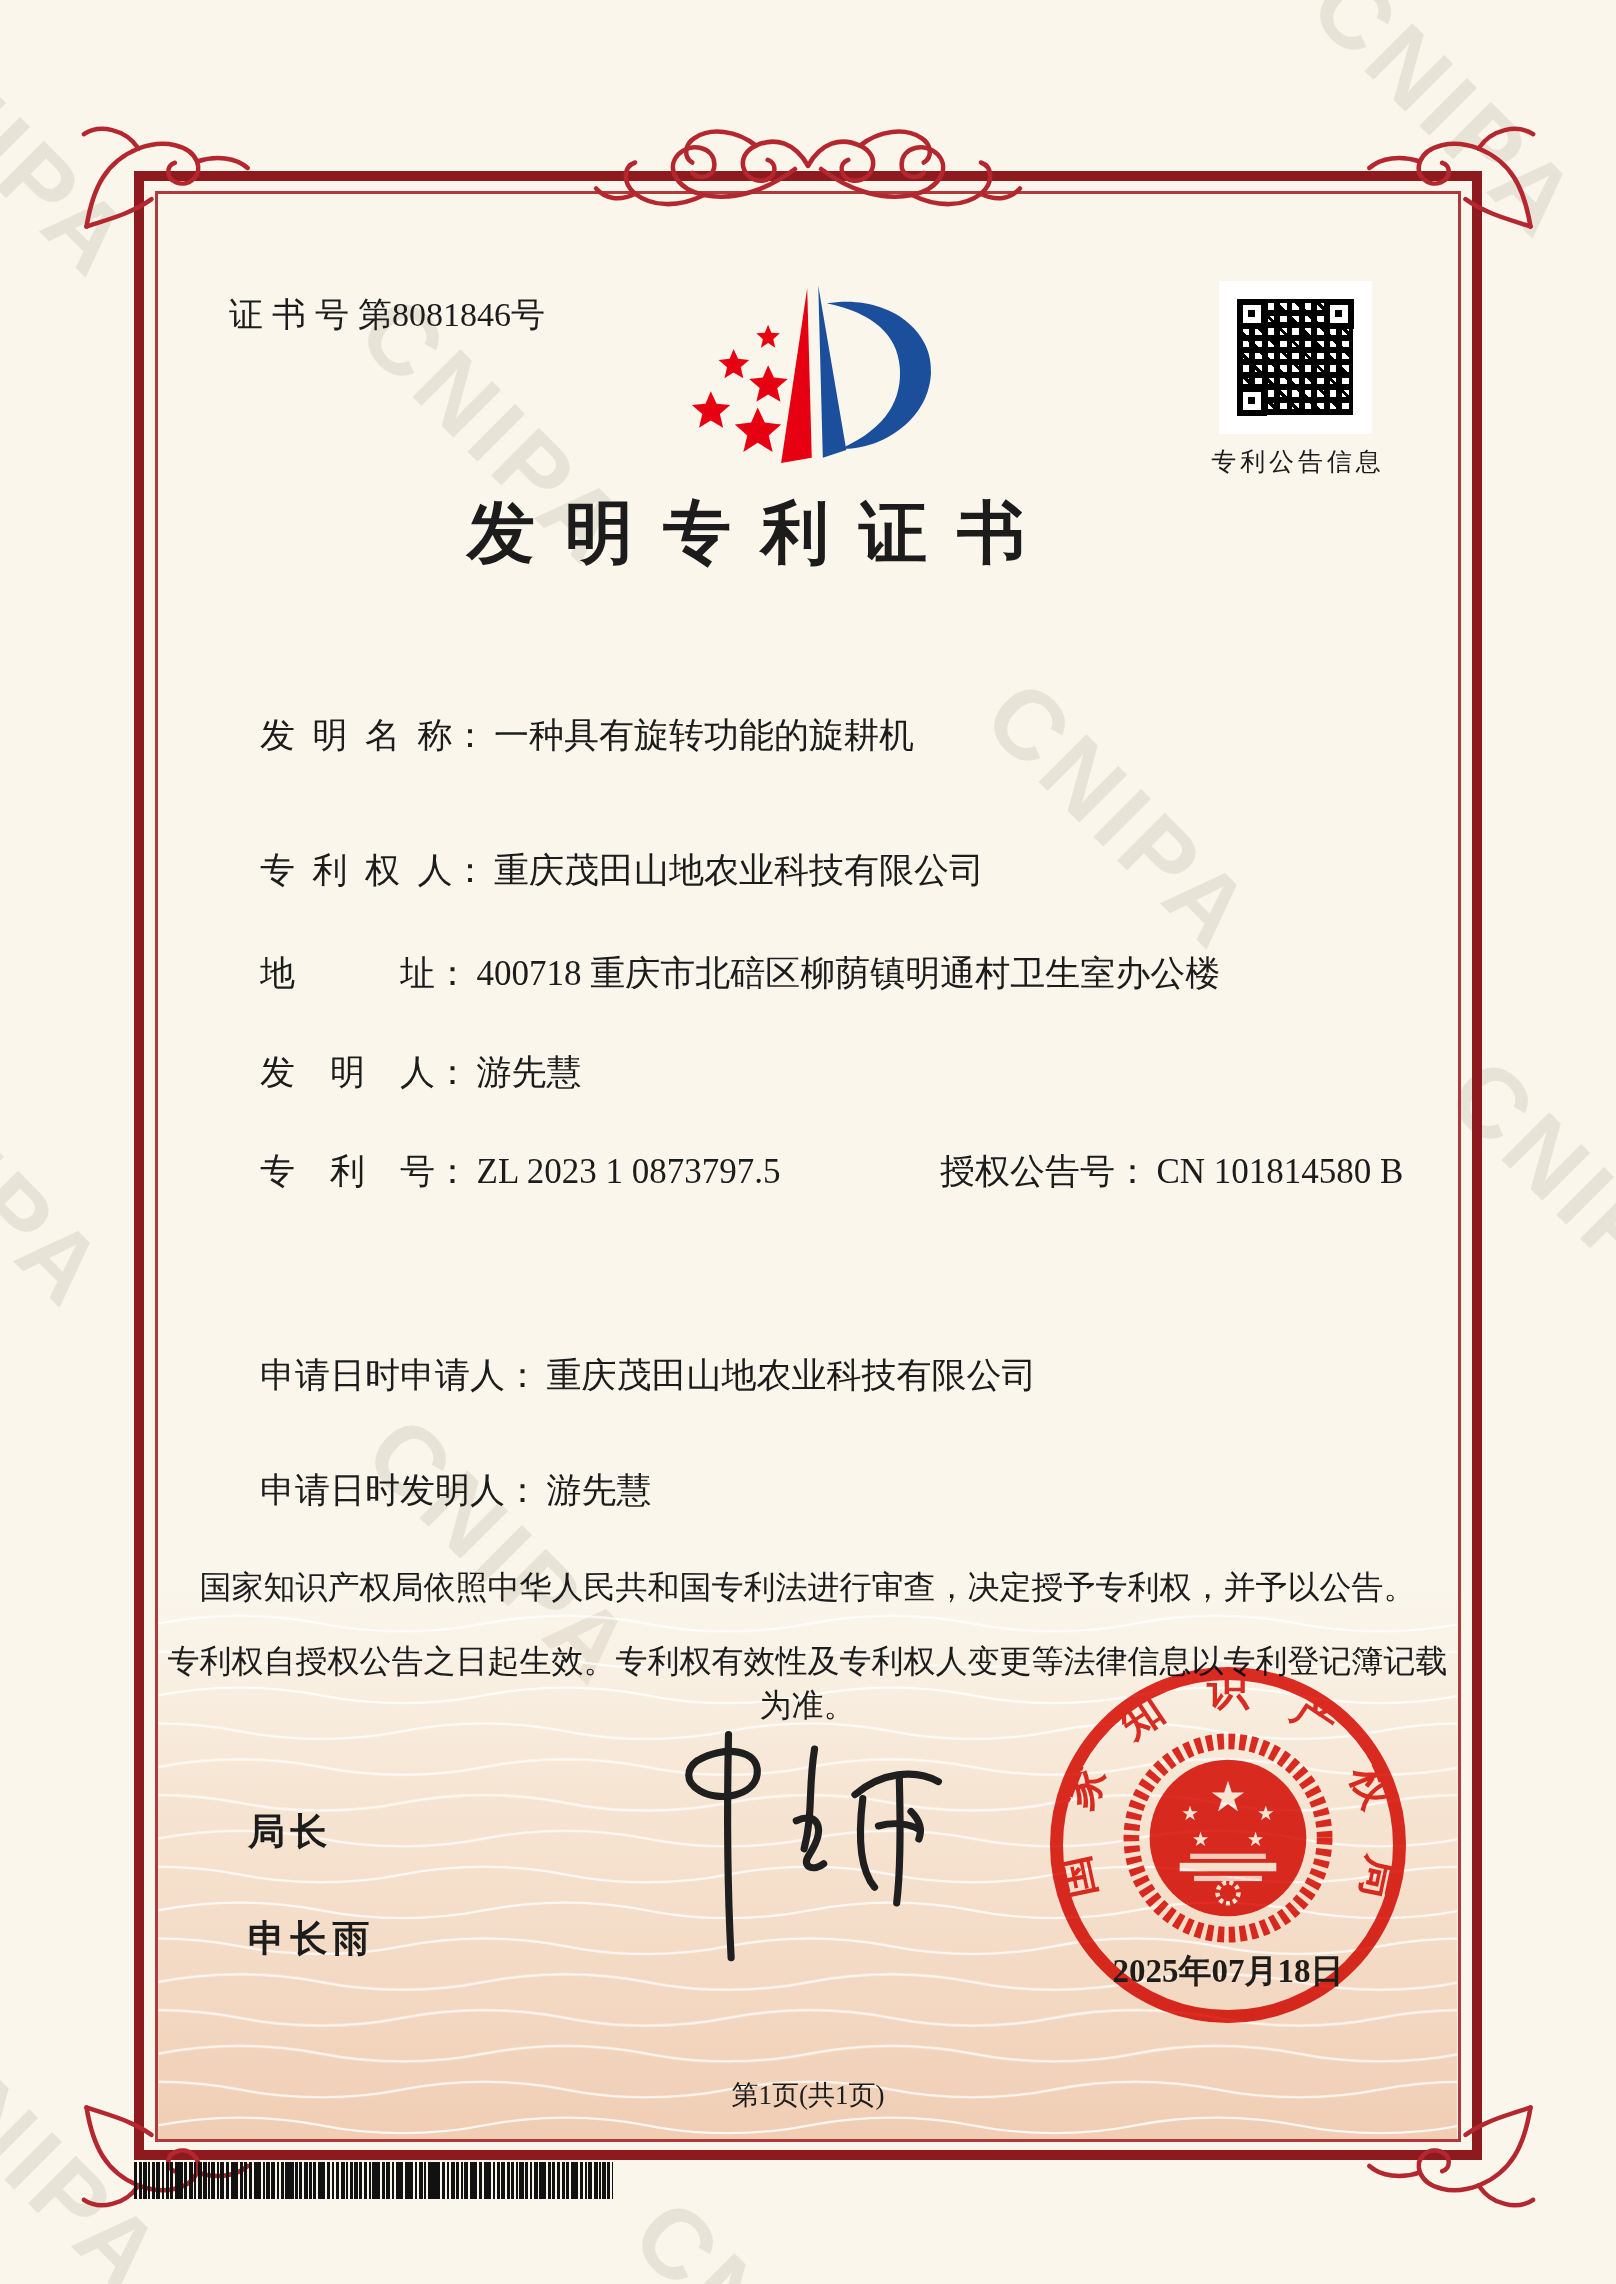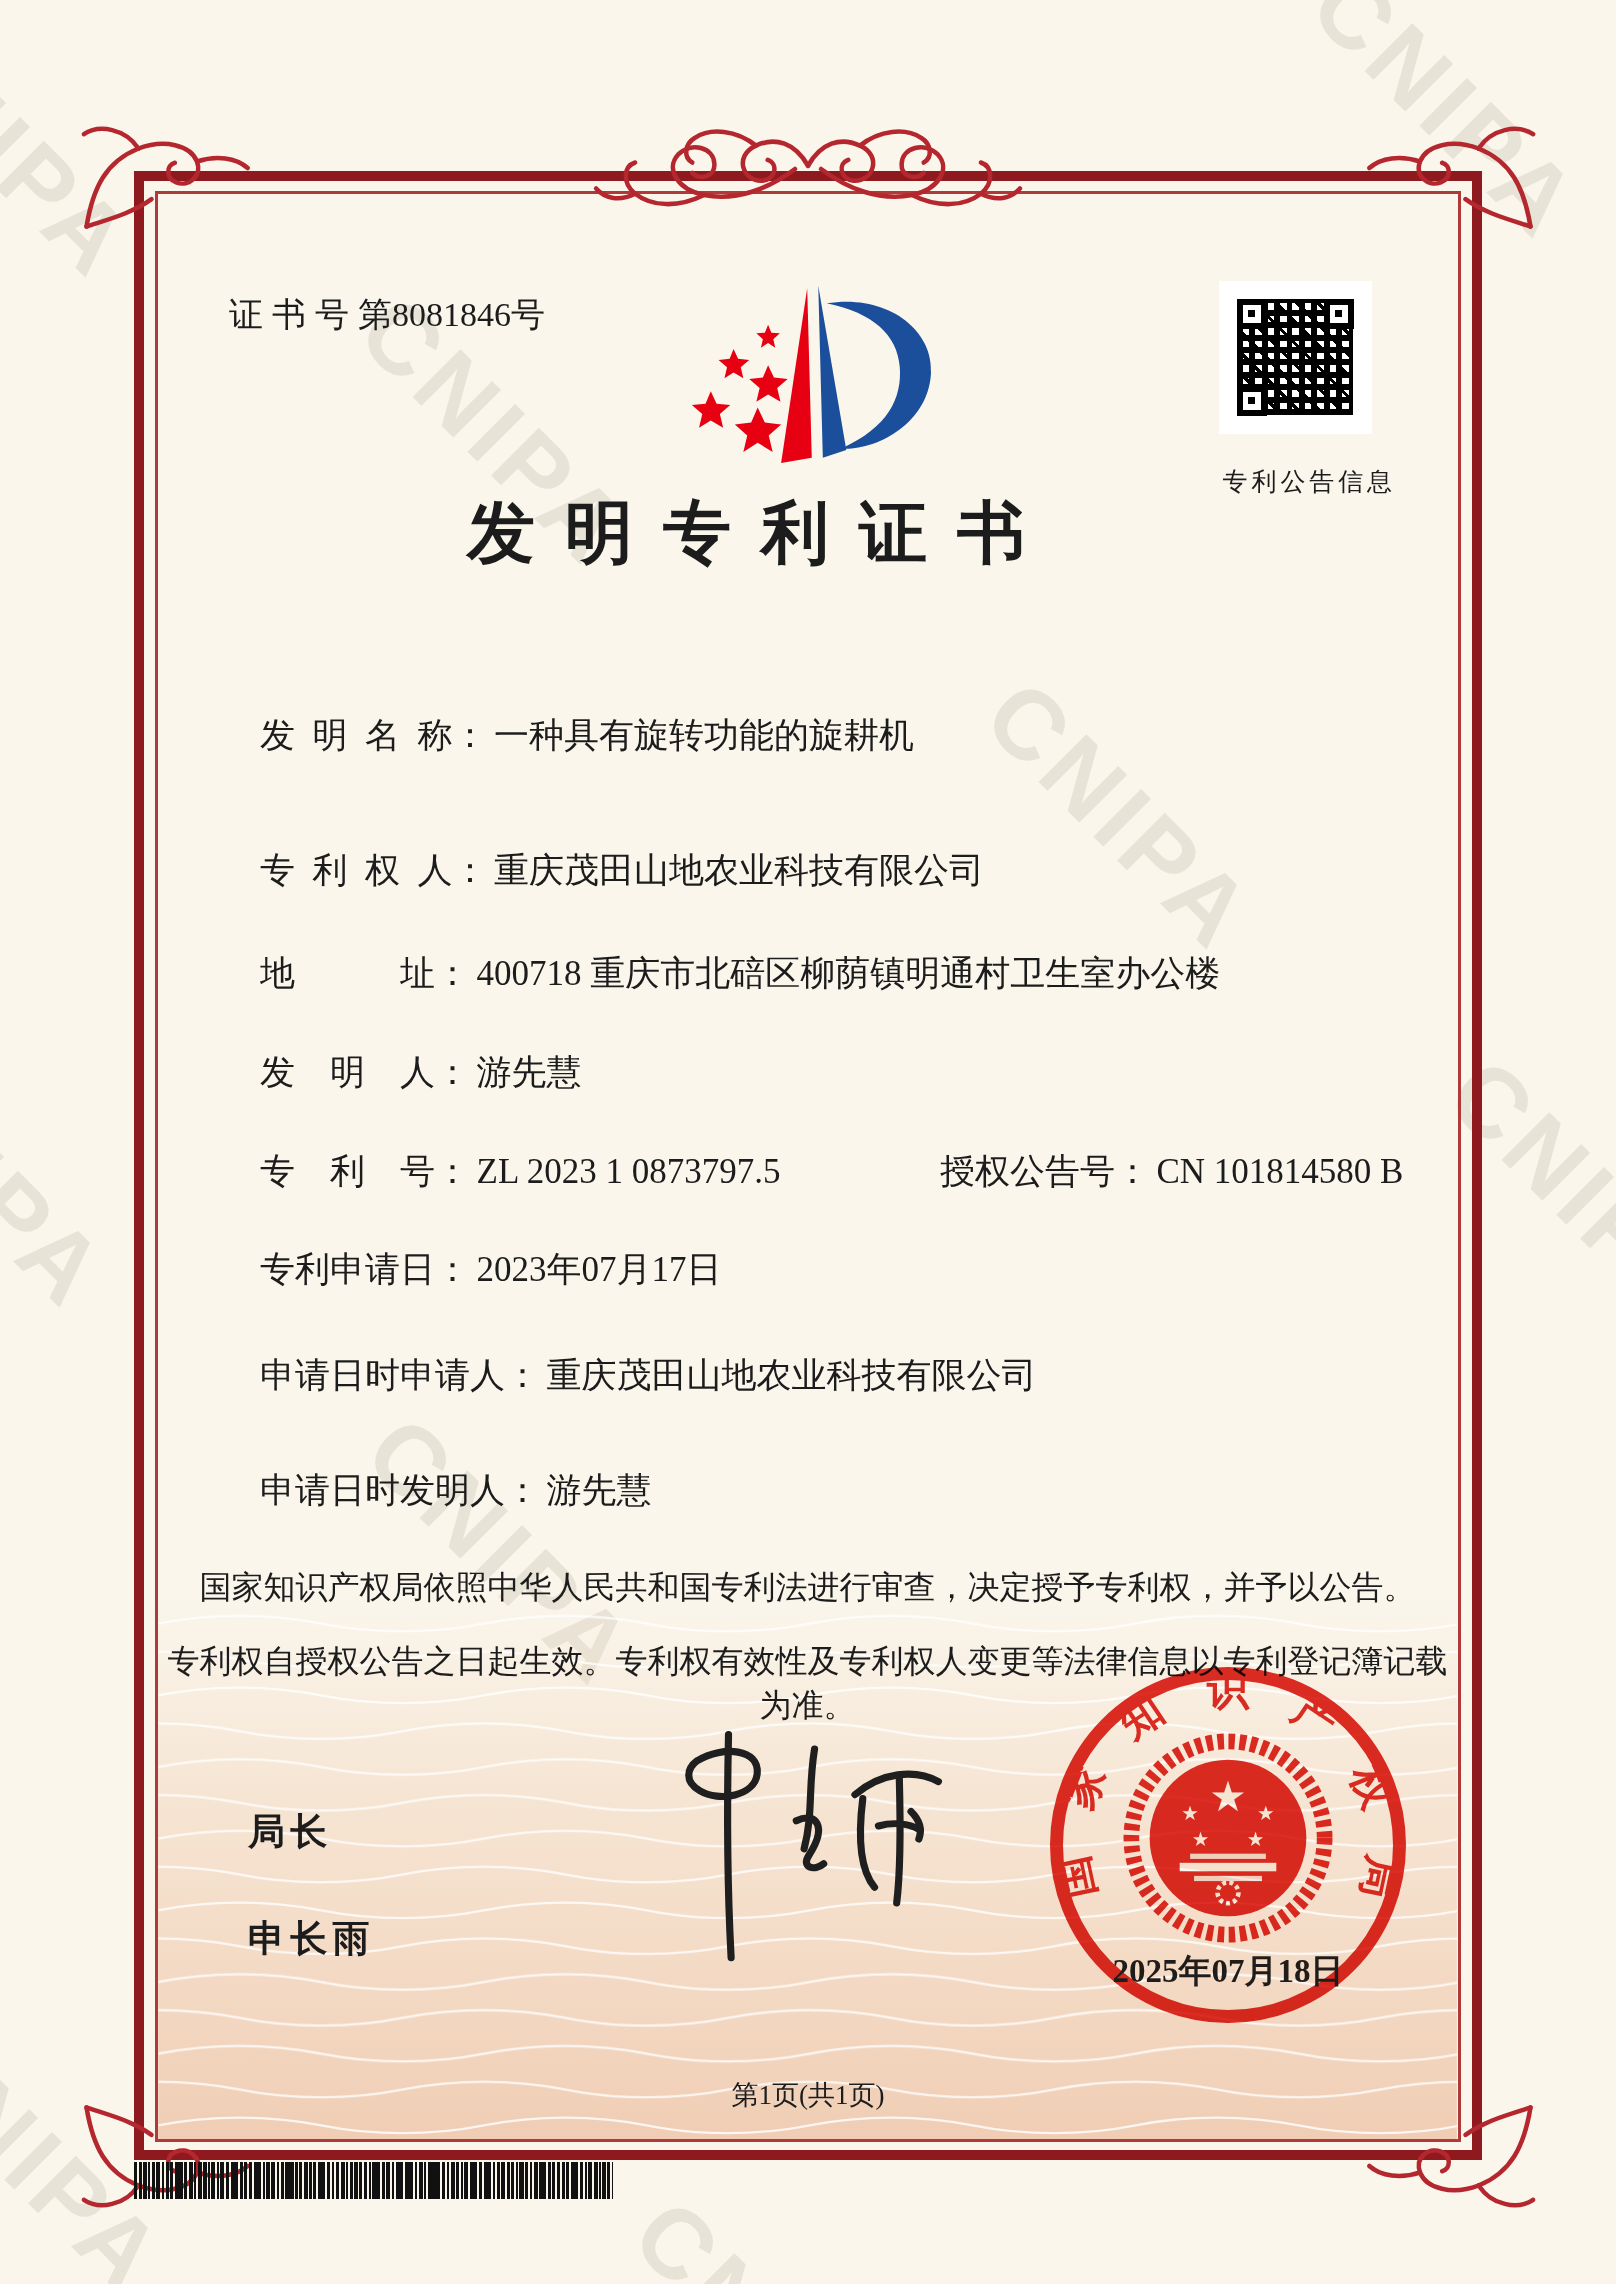--- a/index.html
+++ b/index.html
@@ -30,21 +30,21 @@
   
   .qrbox{position:absolute;left:1219px;top:281px;width:153px;height:153px;background:#ffffff;}
   .qr{position:absolute;left:18px;top:18px;width:116px;height:116px;
       background:
         repeating-linear-gradient(0deg,#000 0 5.9px,transparent 5.9px 12.4px),
         repeating-linear-gradient(90deg,#000 0 5.9px,transparent 5.9px 12.4px),
         repeating-linear-gradient(45deg,#000 0 3.3px,transparent 3.3px 15px);
       background-color:#fff;}
   .finder{position:absolute;width:30px;height:30px;background:#fff;border:6.5px solid #000;box-sizing:border-box;}
   .finder::after{content:"";position:absolute;left:4.6px;top:4.6px;width:7.8px;height:7.8px;background:#000;}
-  .qrcap{position:absolute;left:1200px;top:445px;width:196px;text-align:right;font-size:25px;letter-spacing:3.9px;margin-top:20px;}
+  .qrcap{position:absolute;left:1200px;top:445px;width:196px;text-align:center;font-size:25px;letter-spacing:3.9px;}
 
   
   .row{position:absolute;left:225px;font-size:35px;white-space:pre;}
   .row .val{margin-left:6.5px;}
   .rcol{left:905px;}
 
   
   .stline{position:absolute;left:158px;width:1299px;text-align:center;font-size:32px;
           font-family:"Liberation Serif","DejaVu Serif",serif;}
 
@@ -215,23 +215,20 @@
   </div>
   <div class="row" style="top:1009px">
     <span class="lbl">发    明    人：</span><span class="val">游先慧</span>
   </div>
   <div class="row" style="top:1108px">
     <span class="lbl">专    利    号：</span><span class="val">ZL 2023 1 0873797.5</span>
   </div>
   <div class="row rcol" style="top:1108px">
     <span class="lbl">授权公告号：</span><span class="val">CN 101814580 B</span>
   </div>
-  <div class="row" style="top:1206px">
-    <span class="lbl">专利申请日：</span><span class="val">2023年07月17日</span>
-  </div>
   <div class="row" style="top:1312px">
     <span class="lbl">申请日时申请人：</span><span class="val">重庆茂田山地农业科技有限公司</span>
   </div>
   <div class="row" style="top:1427px">
     <span class="lbl">申请日时发明人：</span><span class="val">游先慧</span>
   </div>
 
   <div class="stline" style="top:1566px">国家知识产权局依照中华人民共和国专利法进行审查，决定授予专利权，并予以公告。</div>
   <div class="stline" style="top:1640px">专利权自授权公告之日起生效。专利权有效性及专利权人变更等法律信息以专利登记簿记载为准。</div>
 

